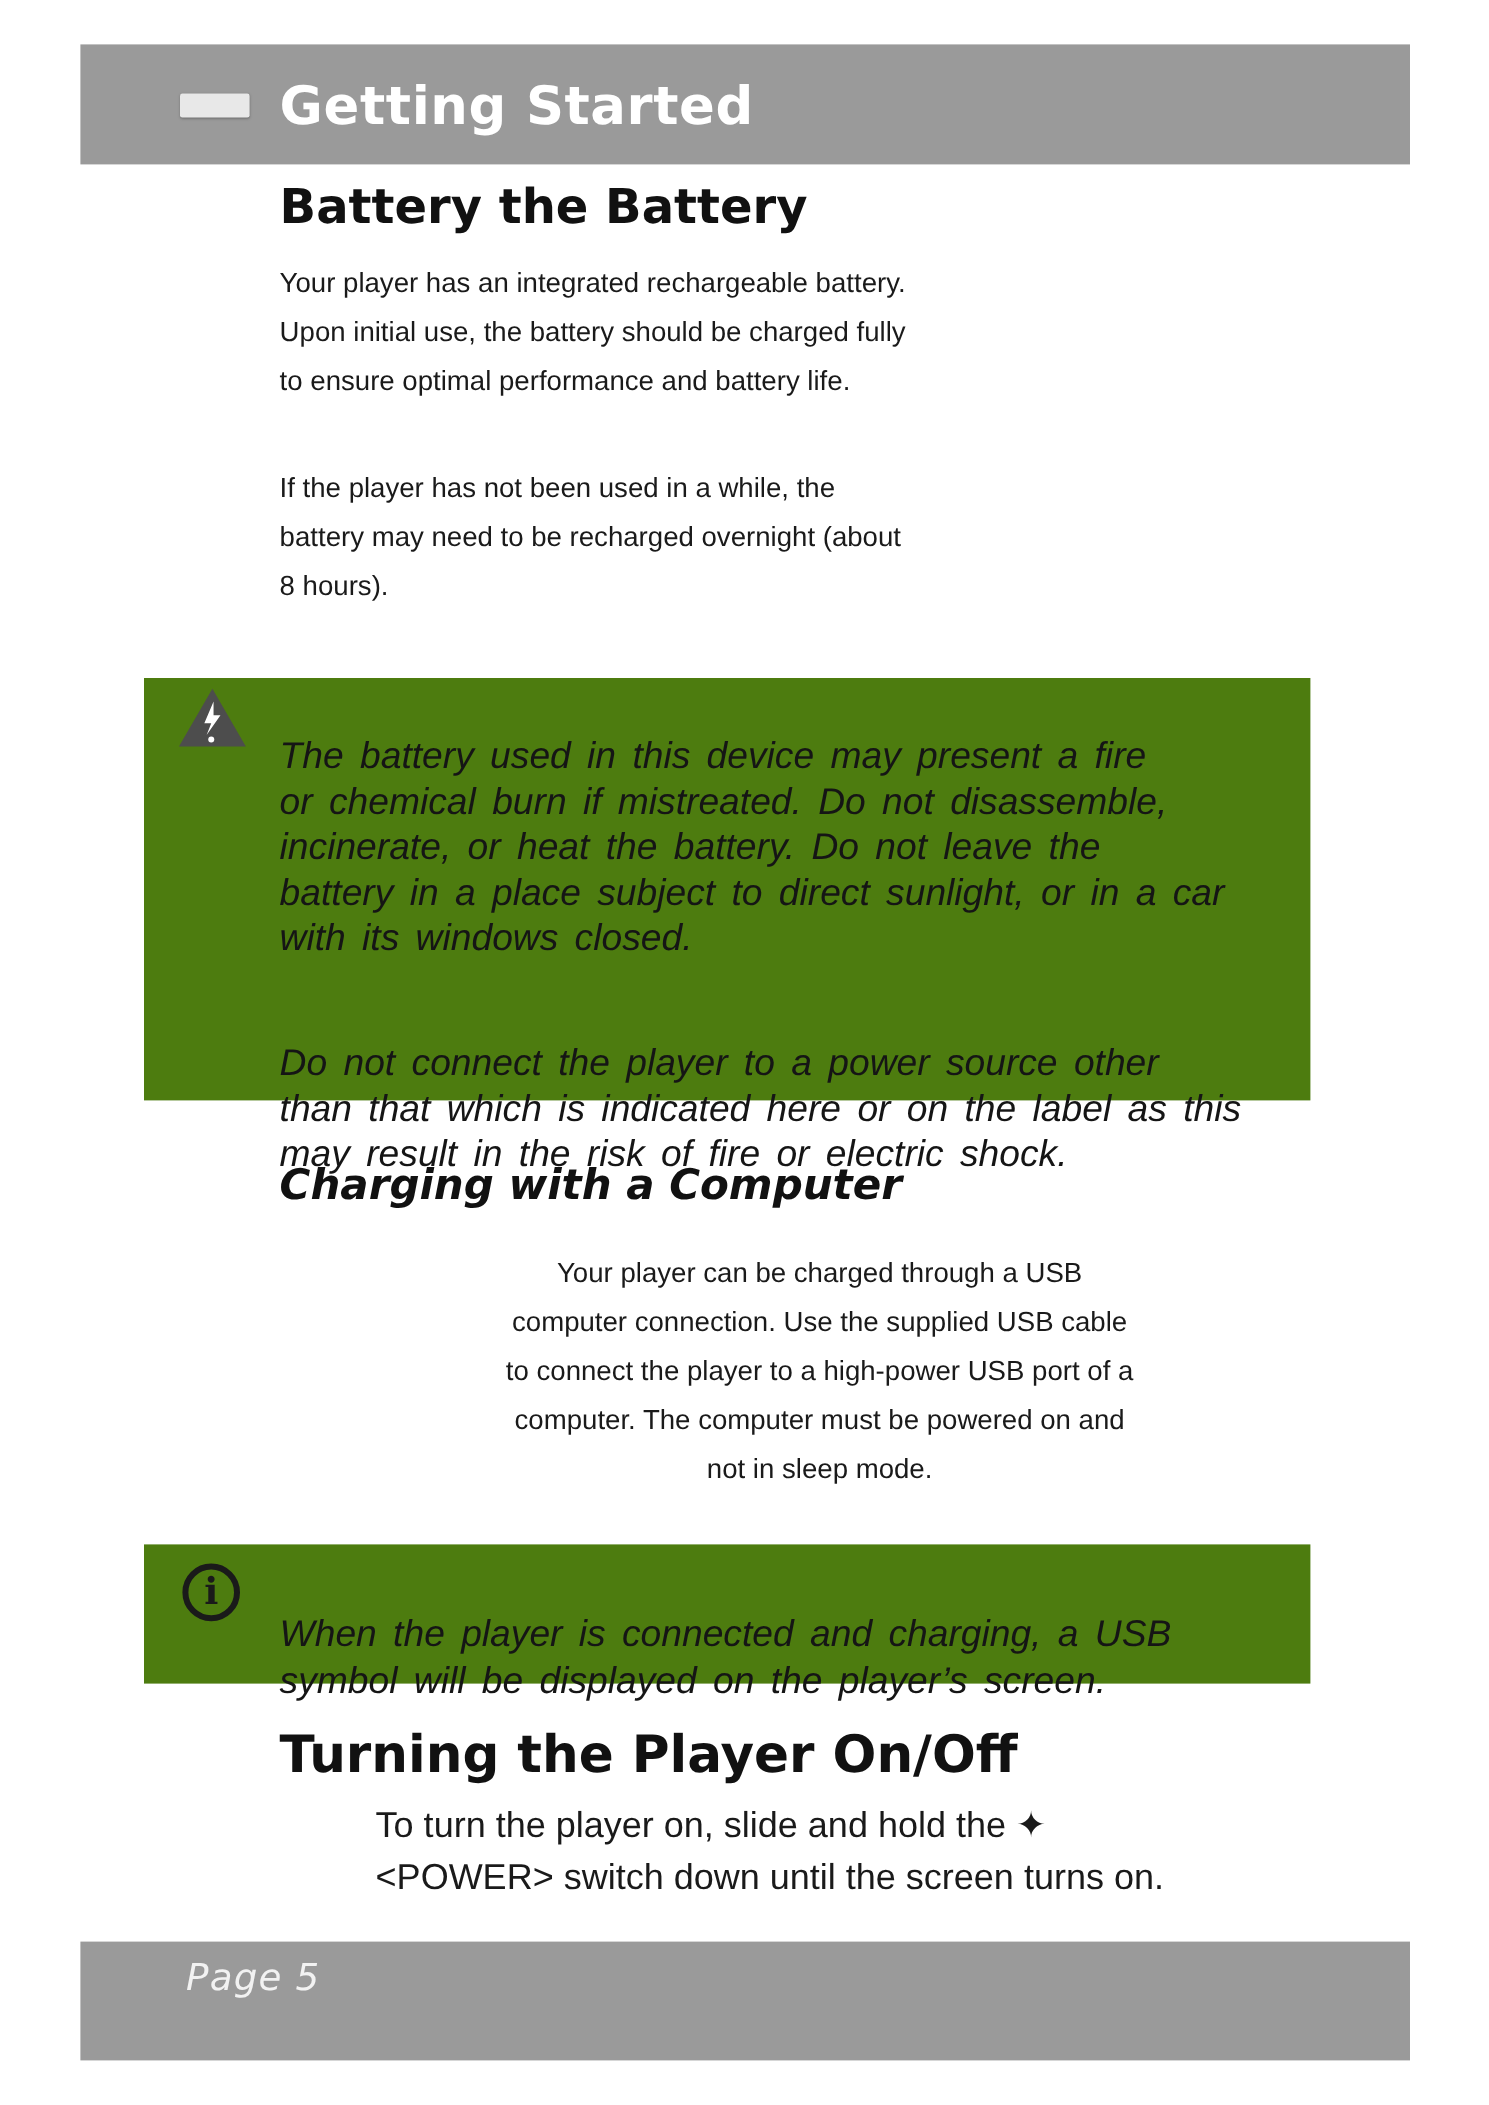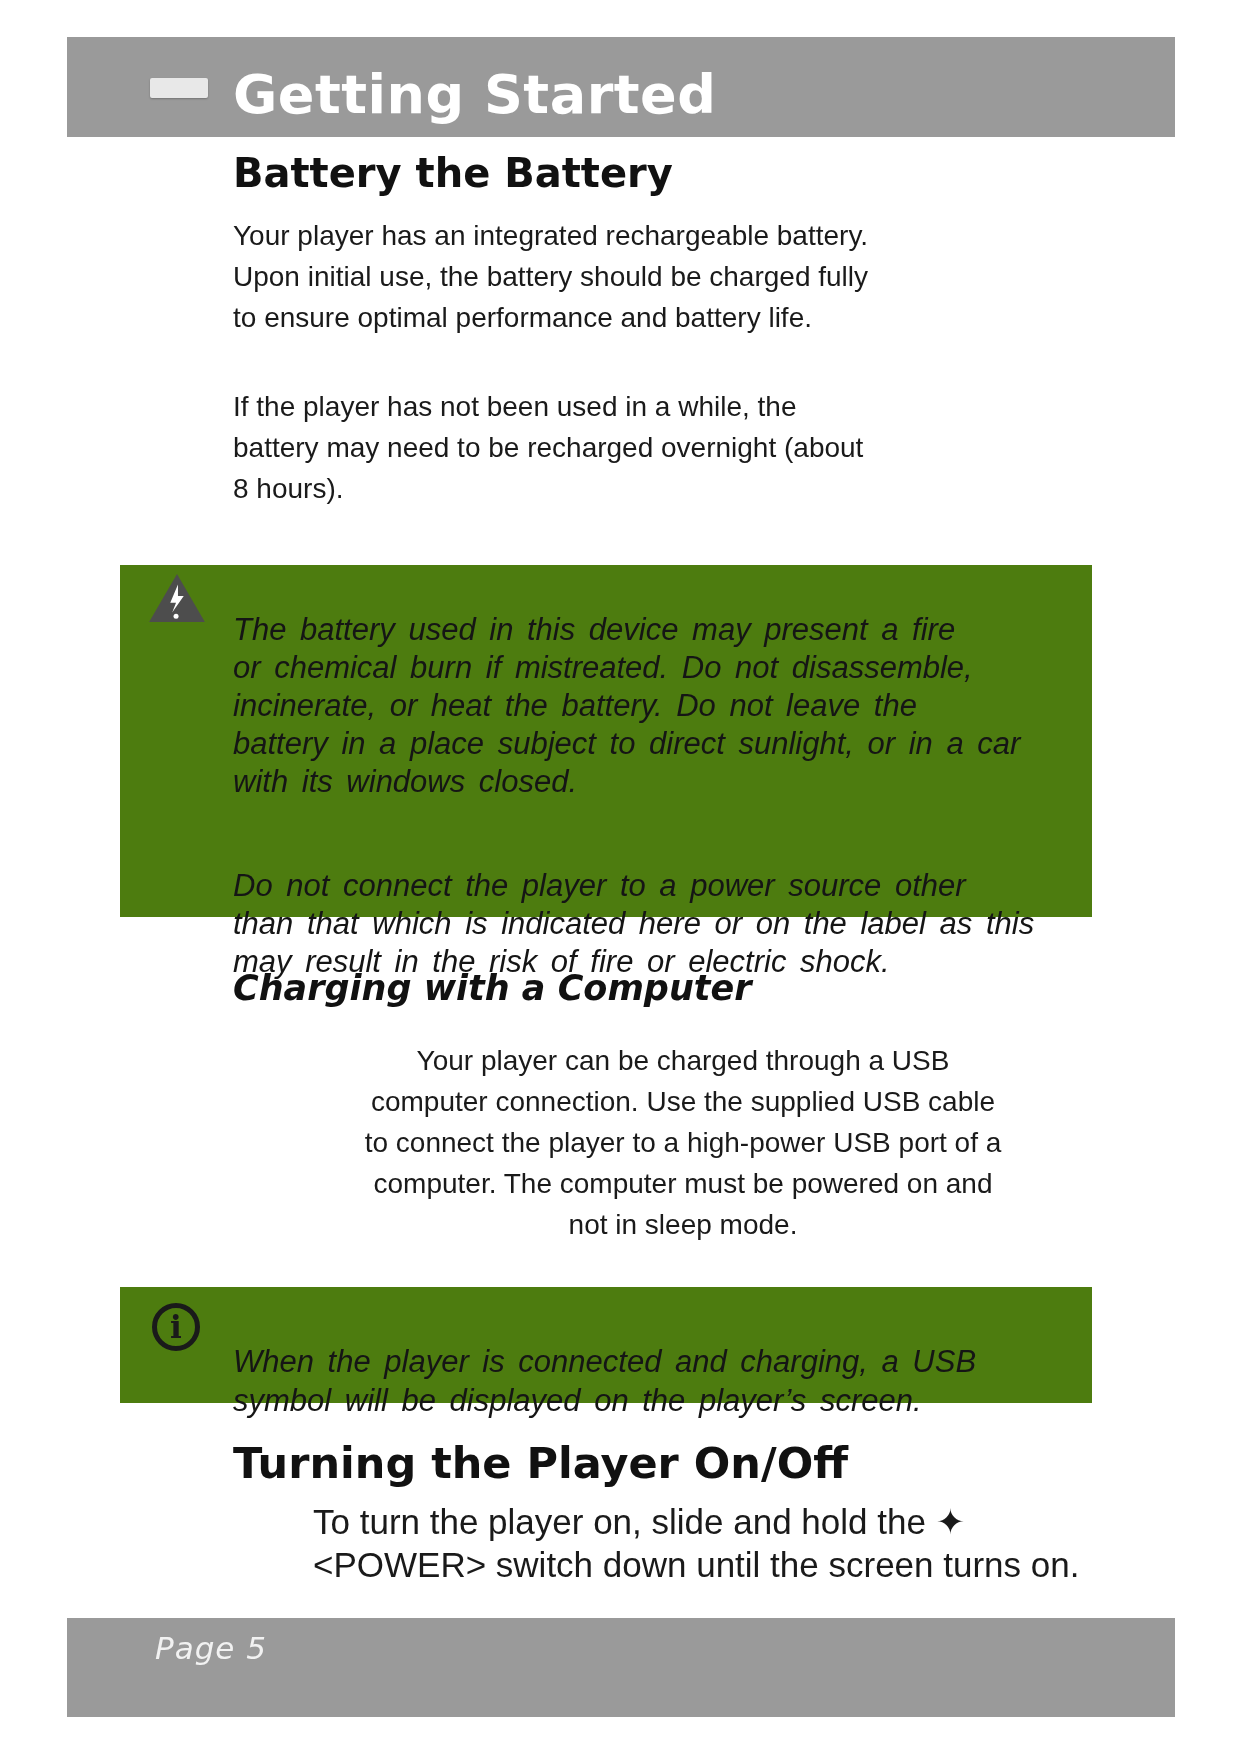--- a/index.html
+++ b/index.html
@@ -17,40 +17,40 @@
     background:#9a9a9a;
   }
   .tab-icon{
     position:absolute;left:83px;top:41px;width:58px;height:20px;
     background:#e8e8e8;border-radius:2px;
     box-shadow:0 1px 2px rgba(0,0,0,.25);
   }
   .topbar h1{
     position:absolute;left:166px;top:26px;margin:0;
     font-family:"DejaVu Sans", sans-serif;
-    font-size:54px;font-weight:700;color:#ffffff;letter-spacing:.5px;
+    font-size:44px;font-weight:700;color:#ffffff;letter-spacing:.5px;
   }
   
   .h-main{
     position:absolute;left:233px;margin:0;
     font-family:"DejaVu Sans", sans-serif;
     font-weight:700;color:#111;
   }
   #h-charging{top:150px;font-size:40px;}
   #h-computer{top:968px;font-size:35px;font-style:italic;}
   #h-power{top:1438px;font-size:43px;}
   
   .body-p{
     position:absolute;left:233px;margin:0;width:900px;
-    font-size:28px;line-height:41px;white-space:pre-line;
+    font-size:23px;line-height:41px;white-space:pre-line;
   }
   #p-charging-1{top:215px;}
   #p-charging-2{top:386px;}
   #p-computer{top:1040px;text-align:center;}
-  #p-power{left:313px;top:1500px;font-size:35px;line-height:43px;width:860px;}
+  #p-power{left:313px;top:1500px;font-size:30px;line-height:43px;width:860px;}
   
   .note{
     position:absolute;left:120px;width:972px;background:#4d7c0f;
   }
   #warning-note{top:565px;height:352px;}
   #info-note{top:1287px;height:116px;}
   .note-text{
     position:absolute;left:113px;top:8px;width:845px;
     font-size:31px;line-height:38px;font-style:italic;
     white-space:pre-line;word-spacing:5px;color:#151515;

